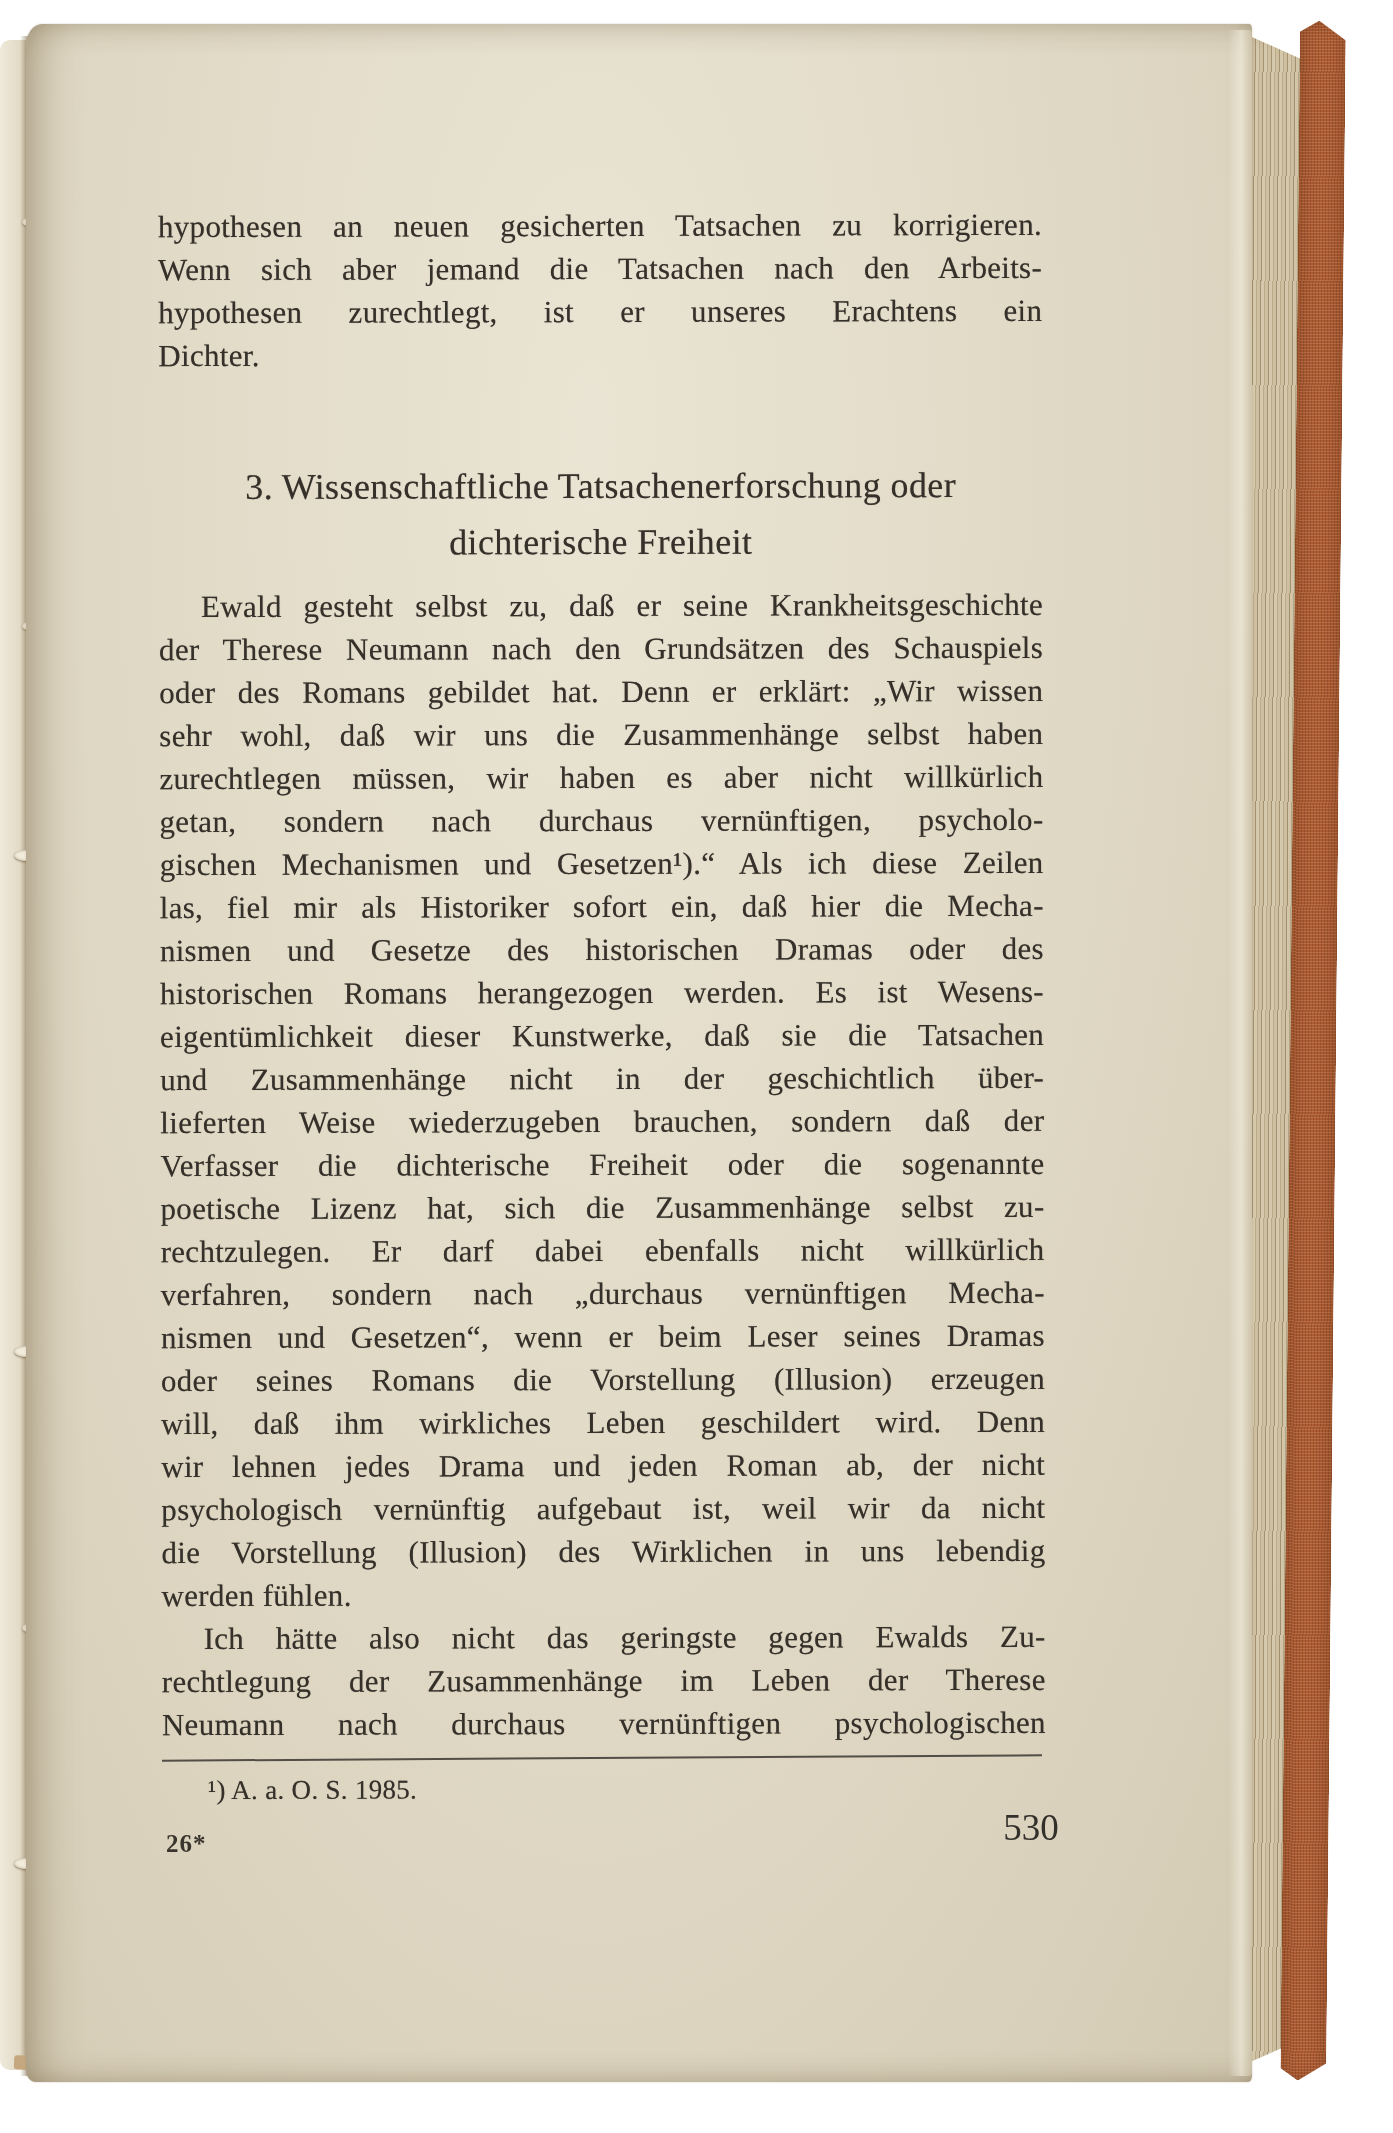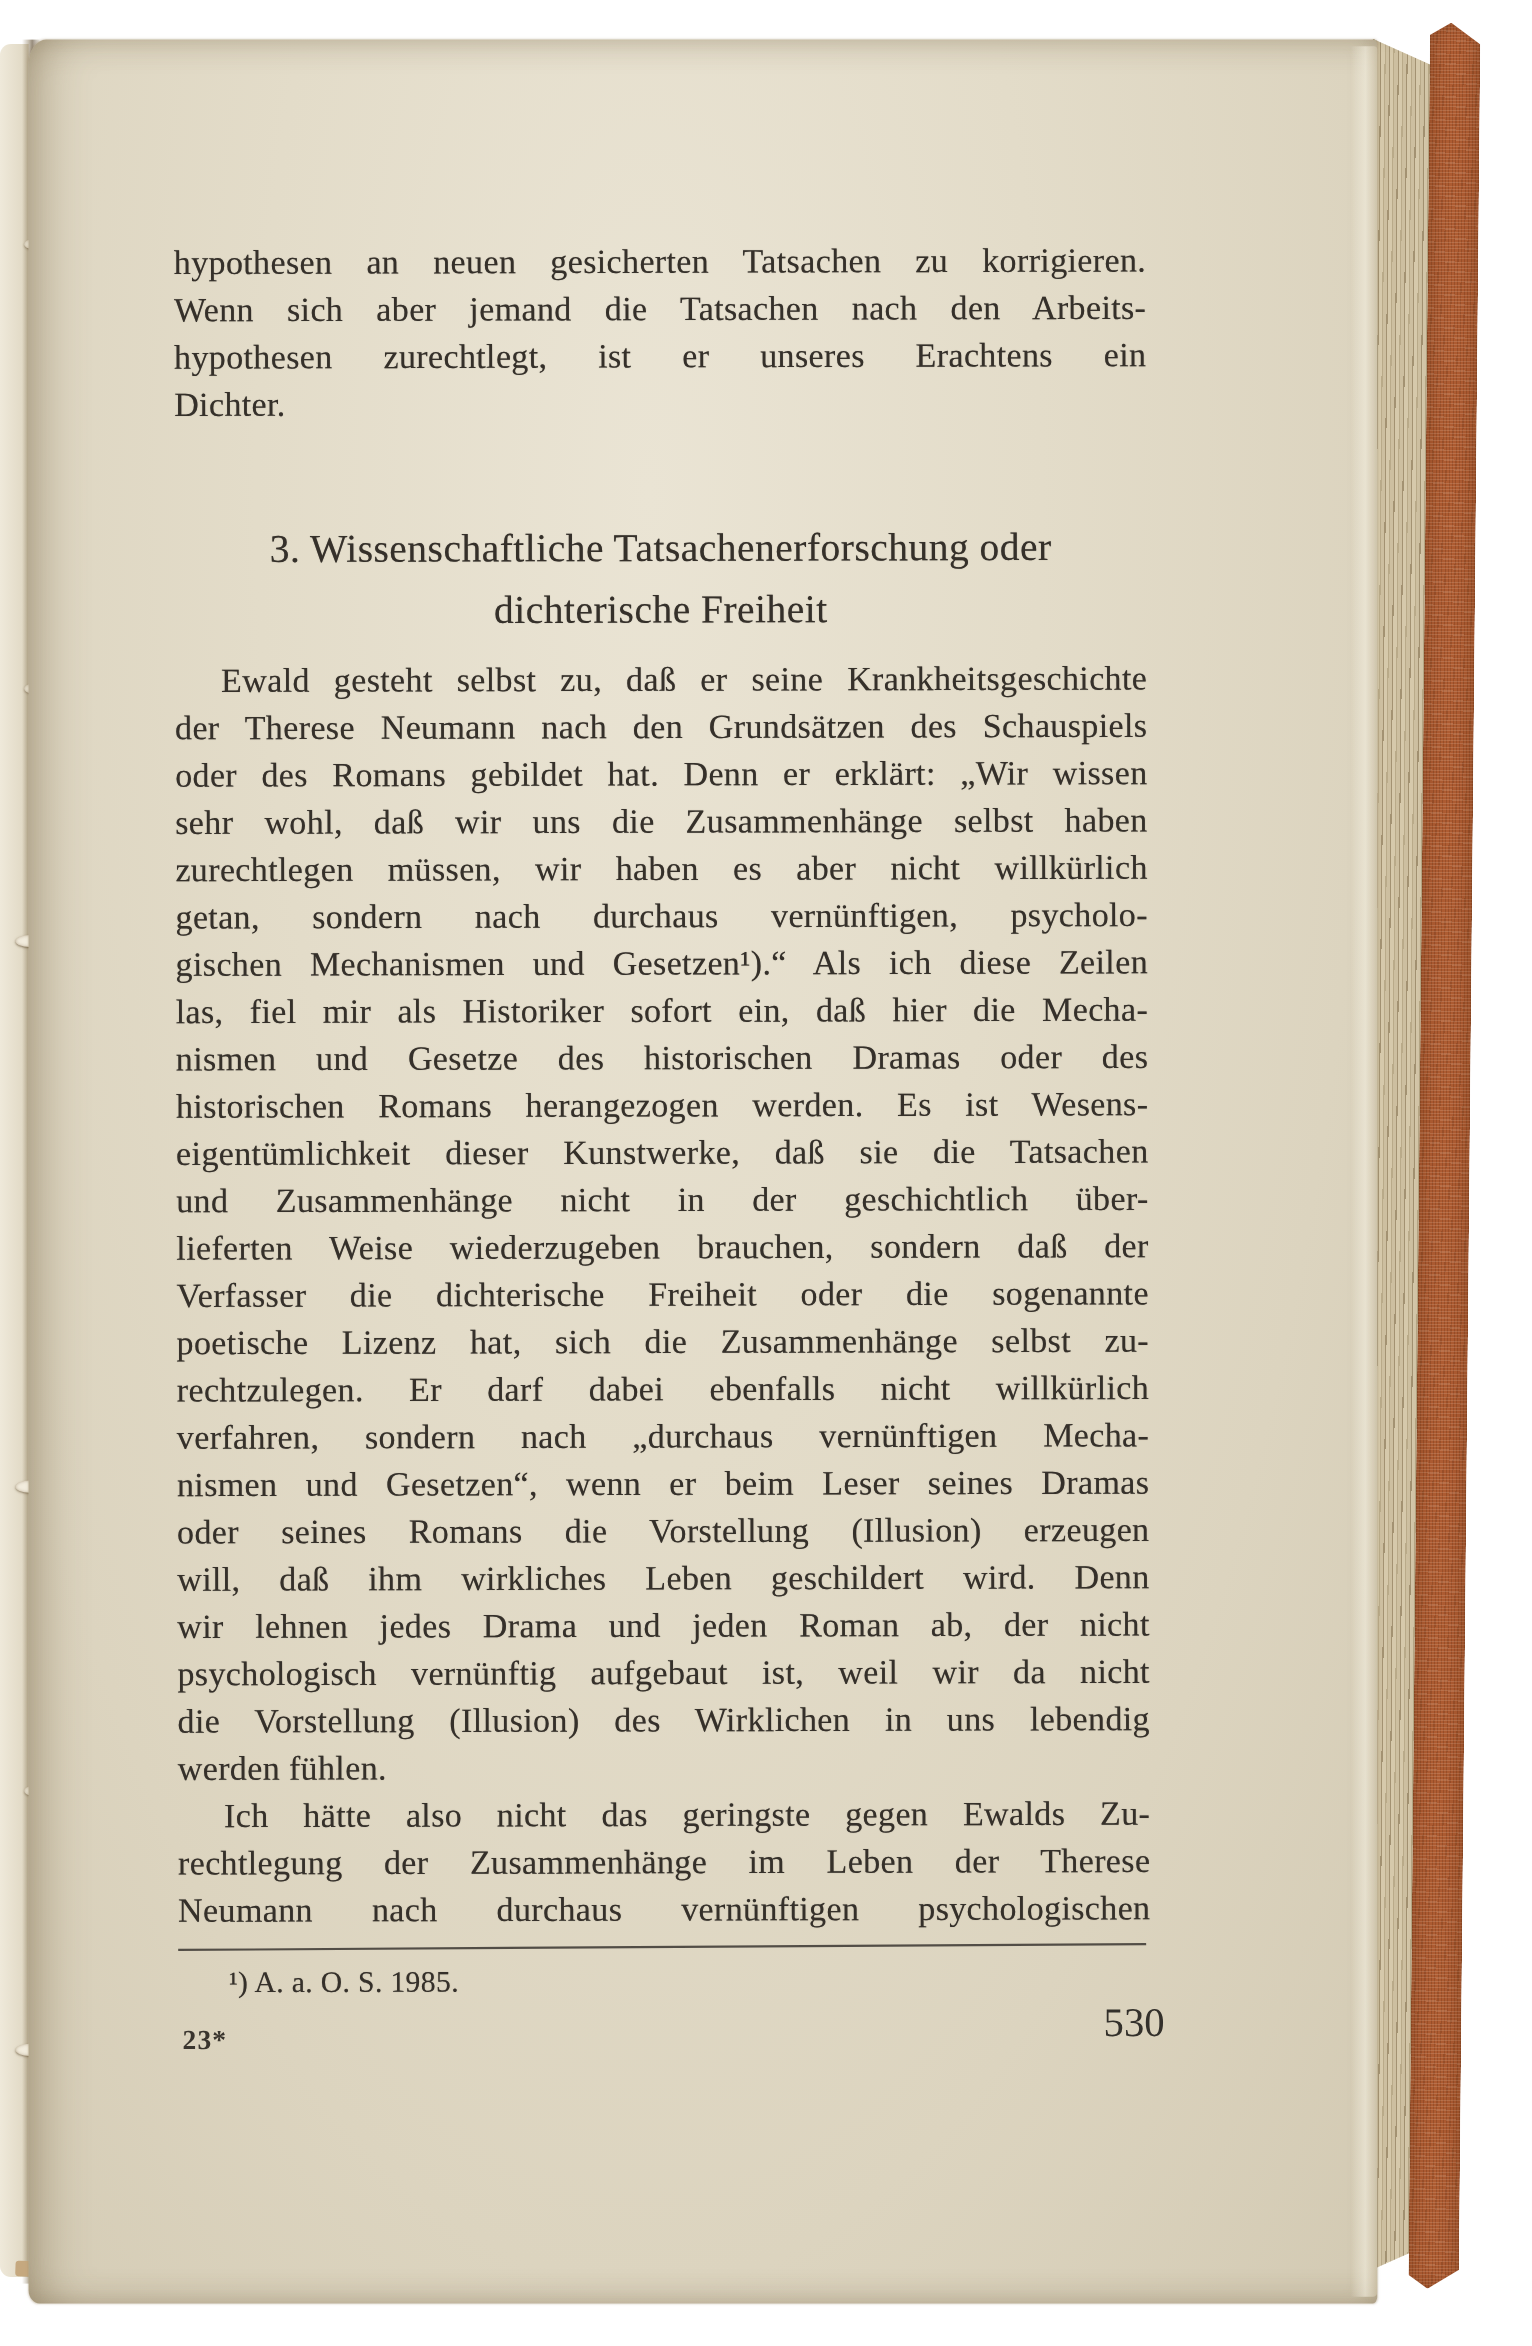--- a/index.html
+++ b/index.html
@@ -44,21 +44,20 @@
     position:absolute;left:26px;top:24px;width:1226px;height:2058px;
     background:radial-gradient(ellipse at 46% 20%,
       #eae4d4 0%, #e3dcc9 38%, #dcd4bf 70%, #d3cab3 100%);
     border-radius:16px 3px 4px 10px / 22px 5px 6px 12px;
     box-shadow:
       inset 30px 0 44px -20px rgba(105,85,52,.42),
       inset -16px 0 26px -16px rgba(115,95,62,.30),
       inset 0 -18px 30px -18px rgba(115,95,62,.28),
       inset 0 20px 30px -20px rgba(125,108,75,.30),
       0 0 2px rgba(150,130,95,.4);
-    margin-top: 12px;
   }
   .page::after{ 
     content:"";position:absolute;right:0;top:6px;width:24px;height:calc(100% - 12px);
     background:linear-gradient(to right, rgba(250,246,232,0), rgba(250,246,232,.55) 55%, rgba(214,203,176,.55));
     border-radius:0 3px 4px 0;
   }
 
   
   .right-edge{
     position:absolute;left:1248px;top:20px;width:112px;height:2064px;
@@ -191,18 +190,18 @@
           <span class="line">Ich hätte also nicht das geringste gegen Ewalds Zu-</span>
           <span class="line">rechtlegung der Zusammenhänge im Leben der Therese</span>
           <span class="line line-last">Neumann nach durchaus vernünftigen psychologischen</span>
         </p>
 
       <div class="footnote-rule"></div>
 
       <div class="footnote">¹) A. a. O. S. 1985.</div>
     </div>
 
-    <span class="signature">23*</span>
+    <span class="signature">26*</span>
 
     <span class="page-num">530</span>
   </div>
 
 </div>
 
 </body></html>

